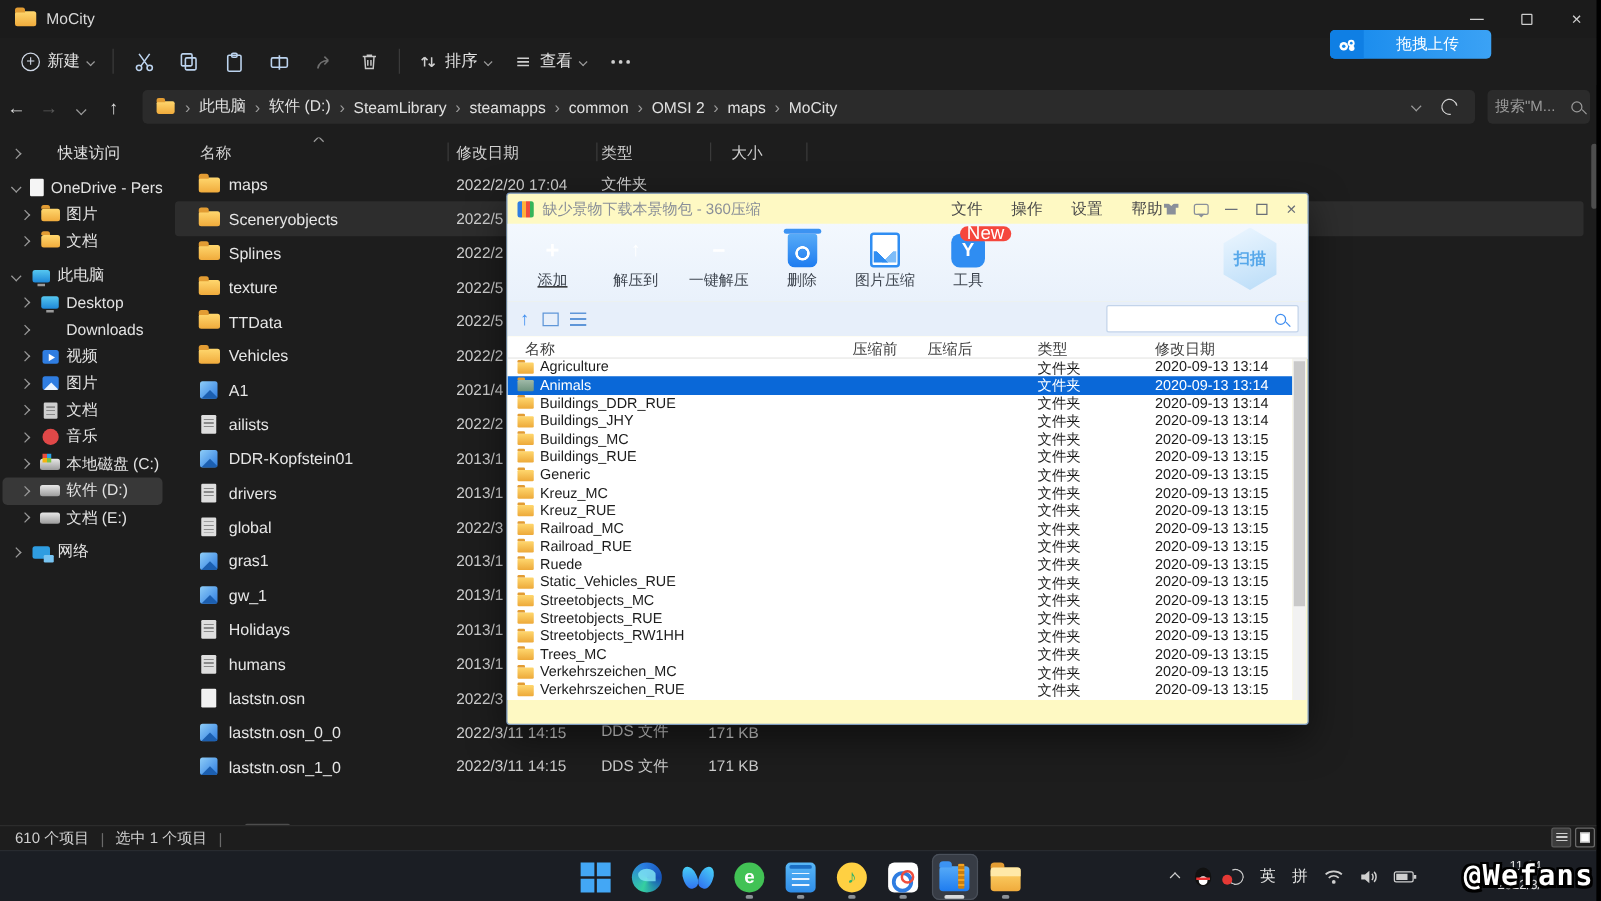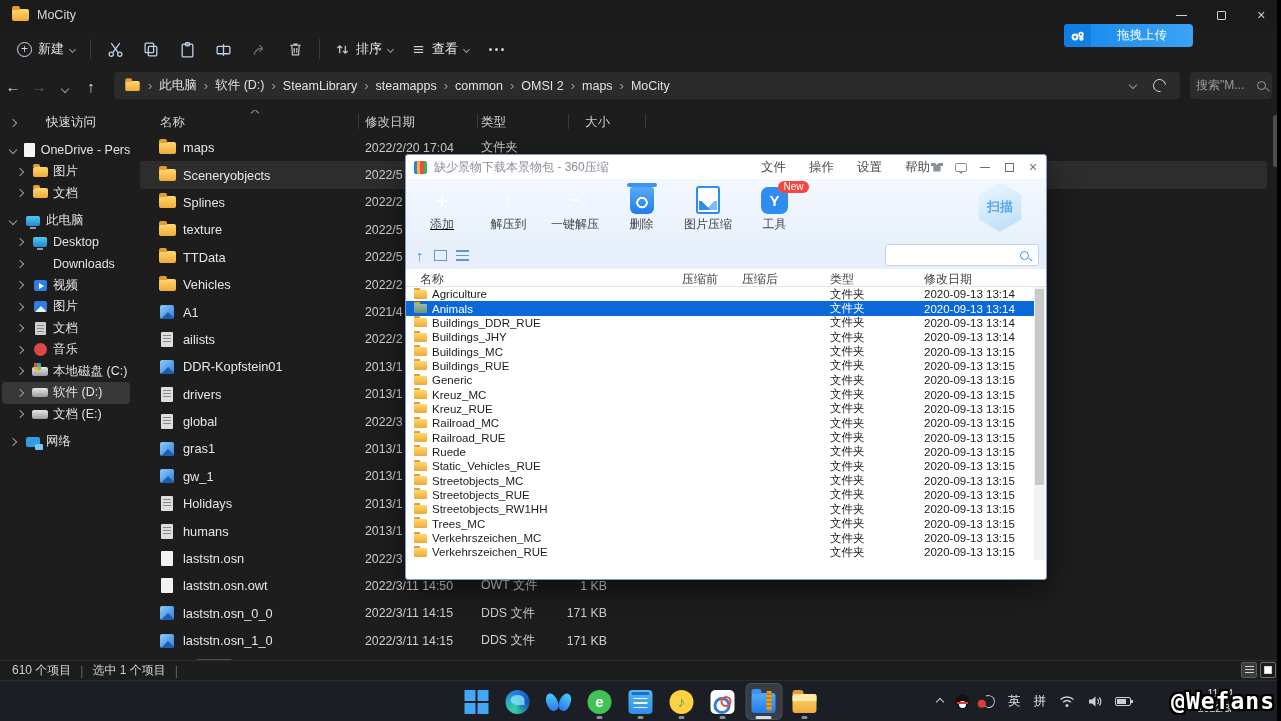--- a/index.html
+++ b/index.html
@@ -107,21 +107,21 @@
 
 .ex-status{position:absolute;left:0;right:0;bottom:0;height:20px;background:#1d1d1d;border-top:1px solid #2c2c2c;display:flex;align-items:center;color:#cfcfcf;font-size:12px}
 .st-sep{color:#6a6a6a;margin:0 9px}
 .view-toggle{position:absolute;bottom:2px;width:16px;height:16px;border-radius:2px;display:flex;align-items:center;justify-content:center}
 .vt-details{right:24px;background:#3c3c3c;border:1px solid #5a5a5a}
 .vt-large{right:5px;border:1px solid #6a6a6a}
 .vt-details i{width:9px;height:8px;background:repeating-linear-gradient(#cfcfcf 0 1px,transparent 1px 3px)}
 .vt-large i{width:8px;height:8px;border:1.2px solid #cfcfcf;background:#fff}
 
 
-.zip{position:absolute;left:405px;top:154px;width:642px;height:426px;background:#ffffff;border:1px solid #7f9cc0;border-radius:3px;box-shadow:0 10px 30px rgba(0,0,0,.5);font-size:12px}
+.zip{position:absolute;left:405px;top:154px;width:642px;height:426px;background:#fef9c3;border:1px solid #7f9cc0;border-radius:3px;box-shadow:0 10px 30px rgba(0,0,0,.5);font-size:12px}
 .zip-titlebar{position:absolute;left:0;top:0;right:0;height:24px;display:flex;align-items:center}
 .arc-ico{width:13px;height:13px;border-radius:2px;margin-left:8px;background:linear-gradient(90deg,#2f7de1 0 25%,#ffb03a 25% 50%,#ef4d3d 50% 75%,#35b558 75%)}
 .zip-title{margin-left:7px;color:#8a8f98;font-size:12px;white-space:nowrap}
 .zip-menu{position:absolute;left:352px;top:0;height:24px;display:flex;align-items:center;gap:17px}
 .zip-menu span{color:#4a4a4a;font-size:12.5px;padding:0 3px}
 .zip-capicons{position:absolute;right:6px;top:0;height:24px;display:flex;align-items:center;gap:10px}
 .zci{width:14px;height:14px;display:flex;align-items:center;justify-content:center;color:#7a7f88}
 .shirt{width:12px;height:9px;background:#8a9099;clip-path:polygon(0 0,30% 0,50% 25%,70% 0,100% 0,100% 40%,80% 40%,80% 100%,20% 100%,20% 40%,0 40%)}
 .bubble{width:12px;height:9px;border:1.2px solid #8a9099;border-radius:2px;position:relative}
 .bubble::after{content:"";position:absolute;left:2px;bottom:-3px;border-left:3px solid transparent;border-right:3px solid transparent;border-top:3px solid #8a9099}
@@ -136,21 +136,21 @@
 .zi-add::after,.zi-extract::after,.zi-onekey::after{position:absolute;inset:0;display:flex;align-items:center;justify-content:center;color:#fff;font-weight:bold}
 .zi-add::after{content:"+";font-size:19px}
 .zi-extract::after{content:"↑";font-size:16px}
 .zi-onekey::after{content:"−";font-size:18px}
 .zi-del{width:24px;border-radius:3px 3px 6px 6px;background:radial-gradient(circle at 50% 58%,rgba(255,255,255,0) 0 3.5px,#fff 4px 5.5px,rgba(255,255,255,0) 6px),linear-gradient(180deg,#57abf7,#1e7cf0)}
 .zi-del::before{content:"";position:absolute;left:-3px;top:-4px;width:30px;height:4px;background:#3c93f2;border-radius:2px}
 .zi-imgzip{width:24px;height:28px;margin-top:5px;background:#fff;border:2px solid #2f8df2;border-radius:3px}
 .zi-imgzip::after{content:"";position:absolute;left:1px;right:1px;bottom:2px;height:9px;background:linear-gradient(45deg,#2f8df2 42%,transparent 43%),linear-gradient(-45deg,#7dbcf8 42%,transparent 43%)}
 .zi-tool{width:27px;height:27px;background:#2f8df2;border-radius:7px}
 .zi-tool::after{content:"Y";position:absolute;inset:0;display:flex;align-items:center;justify-content:center;color:#fff;font-weight:bold;font-size:15px}
-.zbadge{position:absolute;top:0;right:-3px;background:#f5473d;color:#fff;font-size:10px;line-height:12px;padding:0 5px;border-radius:7px}
+.zbadge{position:absolute;top:0;right:-3px;background:#f5473d;color:#fff;font-size:15px;line-height:12px;padding:0 5px;border-radius:7px}
 .scan-hex{position:absolute;right:23px;top:27px;width:46px;height:50px;background:linear-gradient(160deg,#eef7ff,#b9dcf8);clip-path:polygon(50% 0,96% 25%,96% 75%,50% 100%,4% 75%,4% 25%);display:flex;align-items:center;justify-content:center;color:#57a8ea;font-weight:bold;font-size:13px}
 
 .zip-nav{position:absolute;left:0;top:86px;right:0;height:28px;background:#e7effa;display:flex;align-items:center}
 .znav-up{margin-left:10px;color:#3f8ef0;font-size:15px;font-weight:bold}
 .znav-view{width:13px;height:11px;border:1.3px solid #5f96d8;margin-left:10px}
 .znav-list{width:13px;height:11px;margin-left:9px;background:repeating-linear-gradient(#5f96d8 0 1.5px,transparent 1.5px 4.5px)}
 .zip-combo{position:absolute;left:73px;top:3px;width:399px;height:22px;background:#fff;border:1px solid #b9cbe4;border-radius:2px;display:flex;align-items:center;color:#333}
 .zip-combo .arc-ico{width:12px;height:12px;margin-left:5px}
 .combo-text{margin-left:6px;white-space:nowrap;overflow:hidden}
 .combo-arrow{margin-left:auto;margin-right:7px;border-left:4px solid transparent;border-right:4px solid transparent;border-top:5px solid #4f8fe0}
@@ -696,29 +696,20 @@
           <div class="f-row">
             <span class="f-ico">
               <span class="fi-file"></span>
             </span>
             <span class="f-name">laststn.osn</span>
             <span class="f-date">2022/3</span>
             <span class="f-type"></span>
             <span class="f-size"></span>
           </div>
 
-          <div class="f-row">
-            <span class="f-ico">
-              <span class="fi-file"></span>
-            </span>
-            <span class="f-name">laststn.osn.owt</span>
-            <span class="f-date">2022/3/11 14:50</span>
-            <span class="f-type">OWT 文件</span>
-            <span class="f-size">1 KB</span>
-          </div>
 
           <div class="f-row">
             <span class="f-ico">
               <span class="fi-image"></span>
             </span>
             <span class="f-name">laststn.osn_0_0</span>
             <span class="f-date">2022/3/11 14:15</span>
             <span class="f-type">DDS 文件</span>
             <span class="f-size">171 KB</span>
           </div>

